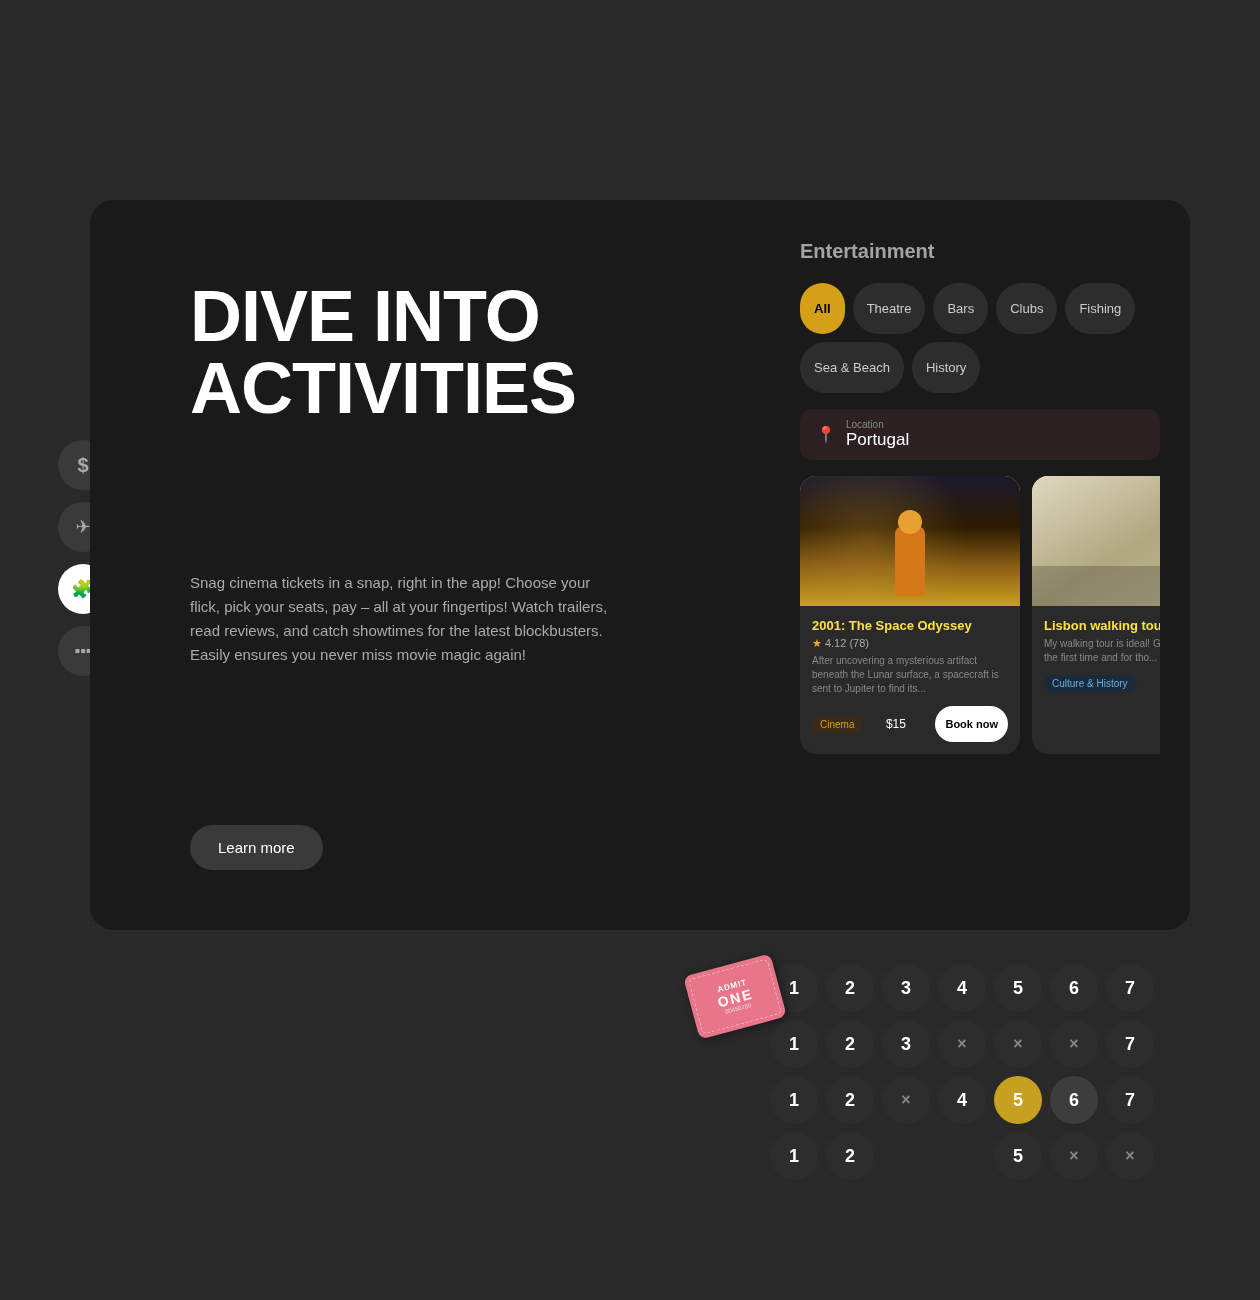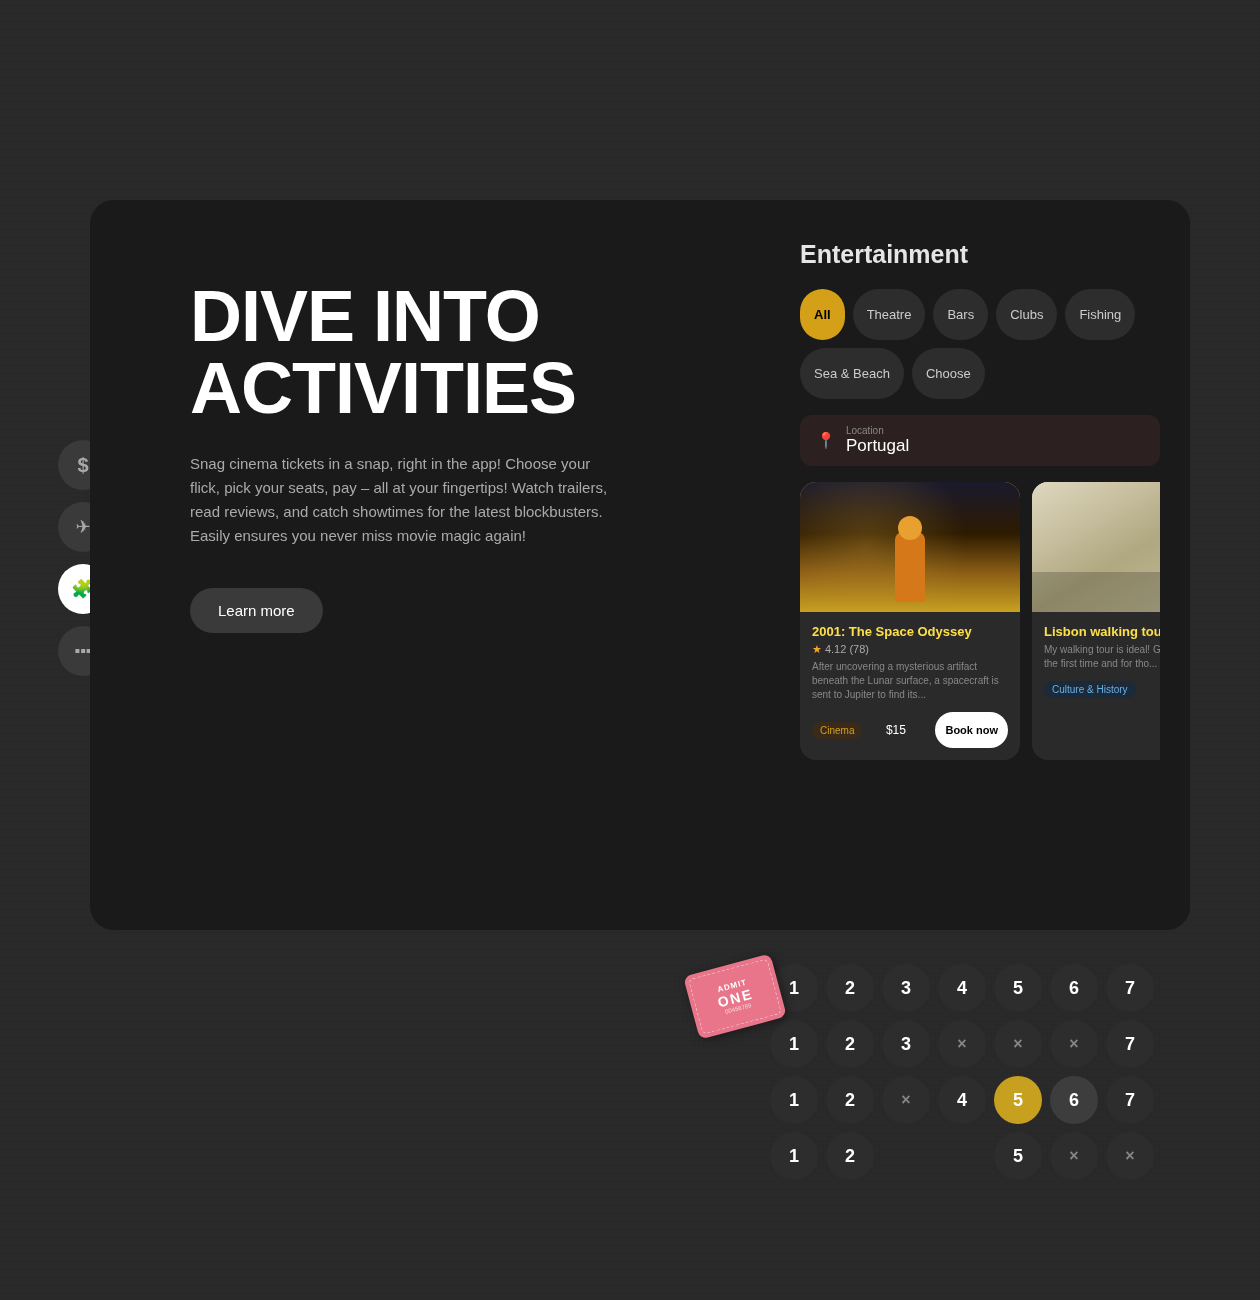--- a/index.html
+++ b/index.html
@@ -37,21 +37,21 @@
       display: flex;
     }
 
     
     .left-panel {
       flex: 1;
       padding: 80px 60px 60px 100px;
       position: relative;
       display: flex;
       flex-direction: column;
-      justify-content: flex-start;
+      justify-content: space-between;
     }
 
     .hero-title {
       font-size: 72px;
       font-weight: 900;
       color: #ffffff;
       line-height: 1;
       text-transform: uppercase;
       letter-spacing: -1px;
       margin-bottom: 28px;
@@ -80,23 +80,23 @@
 
     
     .right-panel {
       width: 420px;
       padding: 40px 30px 30px 30px;
       background: #1a1a1a;
       overflow: hidden;
     }
 
     .section-title {
-      font-size: 25px;
+      font-size: 20px;
       font-weight: 700;
-      color: #e5e5e5;
+      color: #a3a3a3;
       margin-bottom: 20px;
     }
 
     
     .filter-tabs {
       display: flex;
       gap: 8px;
       flex-wrap: wrap;
       margin-bottom: 16px;
     }
@@ -448,21 +448,21 @@
   <div class="right-panel">
     <h2 class="section-title">Entertainment</h2>
 
     <div class="filter-tabs">
       <button class="filter-tab active">All</button>
       <button class="filter-tab inactive">Theatre</button>
       <button class="filter-tab inactive">Bars</button>
       <button class="filter-tab inactive">Clubs</button>
       <button class="filter-tab inactive">Fishing</button>
       <button class="filter-tab inactive">Sea &amp; Beach</button>
-      <button class="filter-tab inactive">Choose</button>
+      <button class="filter-tab inactive">History</button>
     </div>
 
     <div class="location-bar">
       <span class="location-icon">📍</span>
       <div>
         <span class="location-label">Location</span>
         <span class="location-value">Portugal</span>
       </div>
     </div>
 

